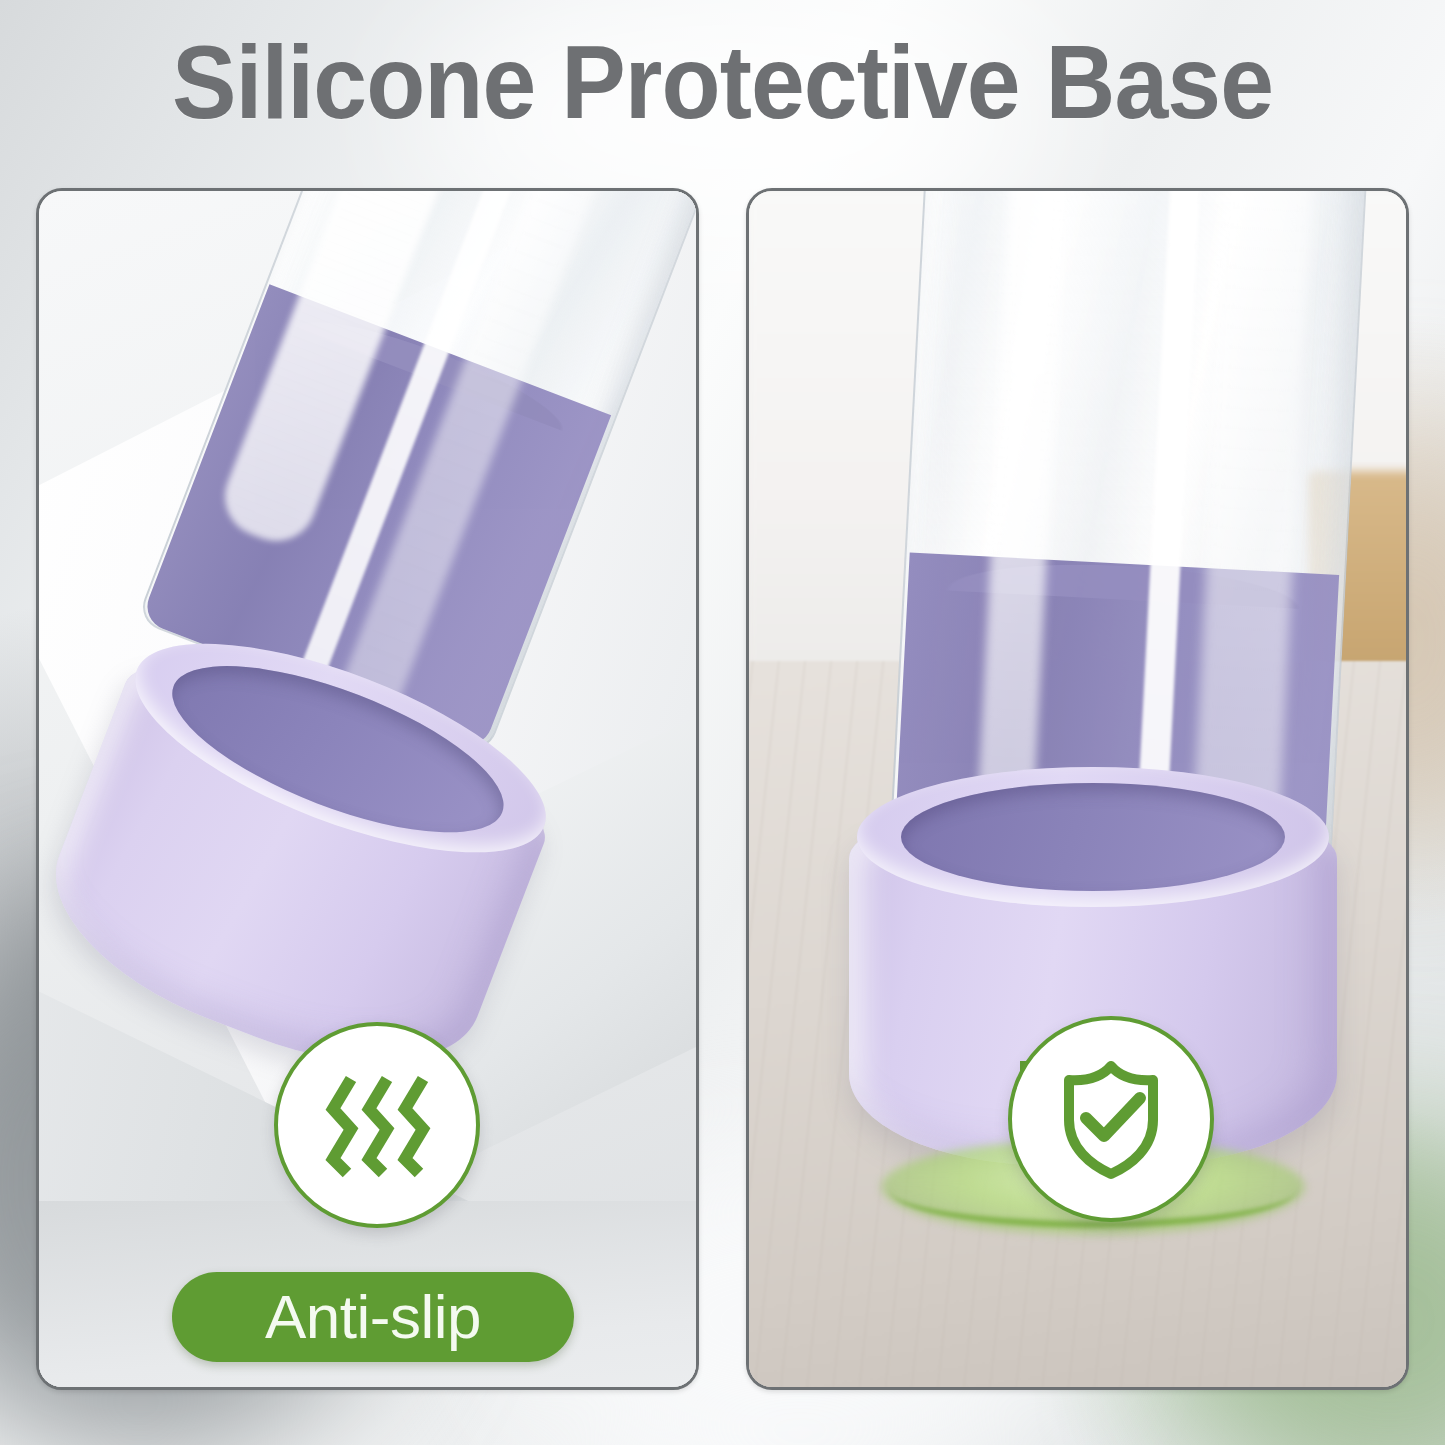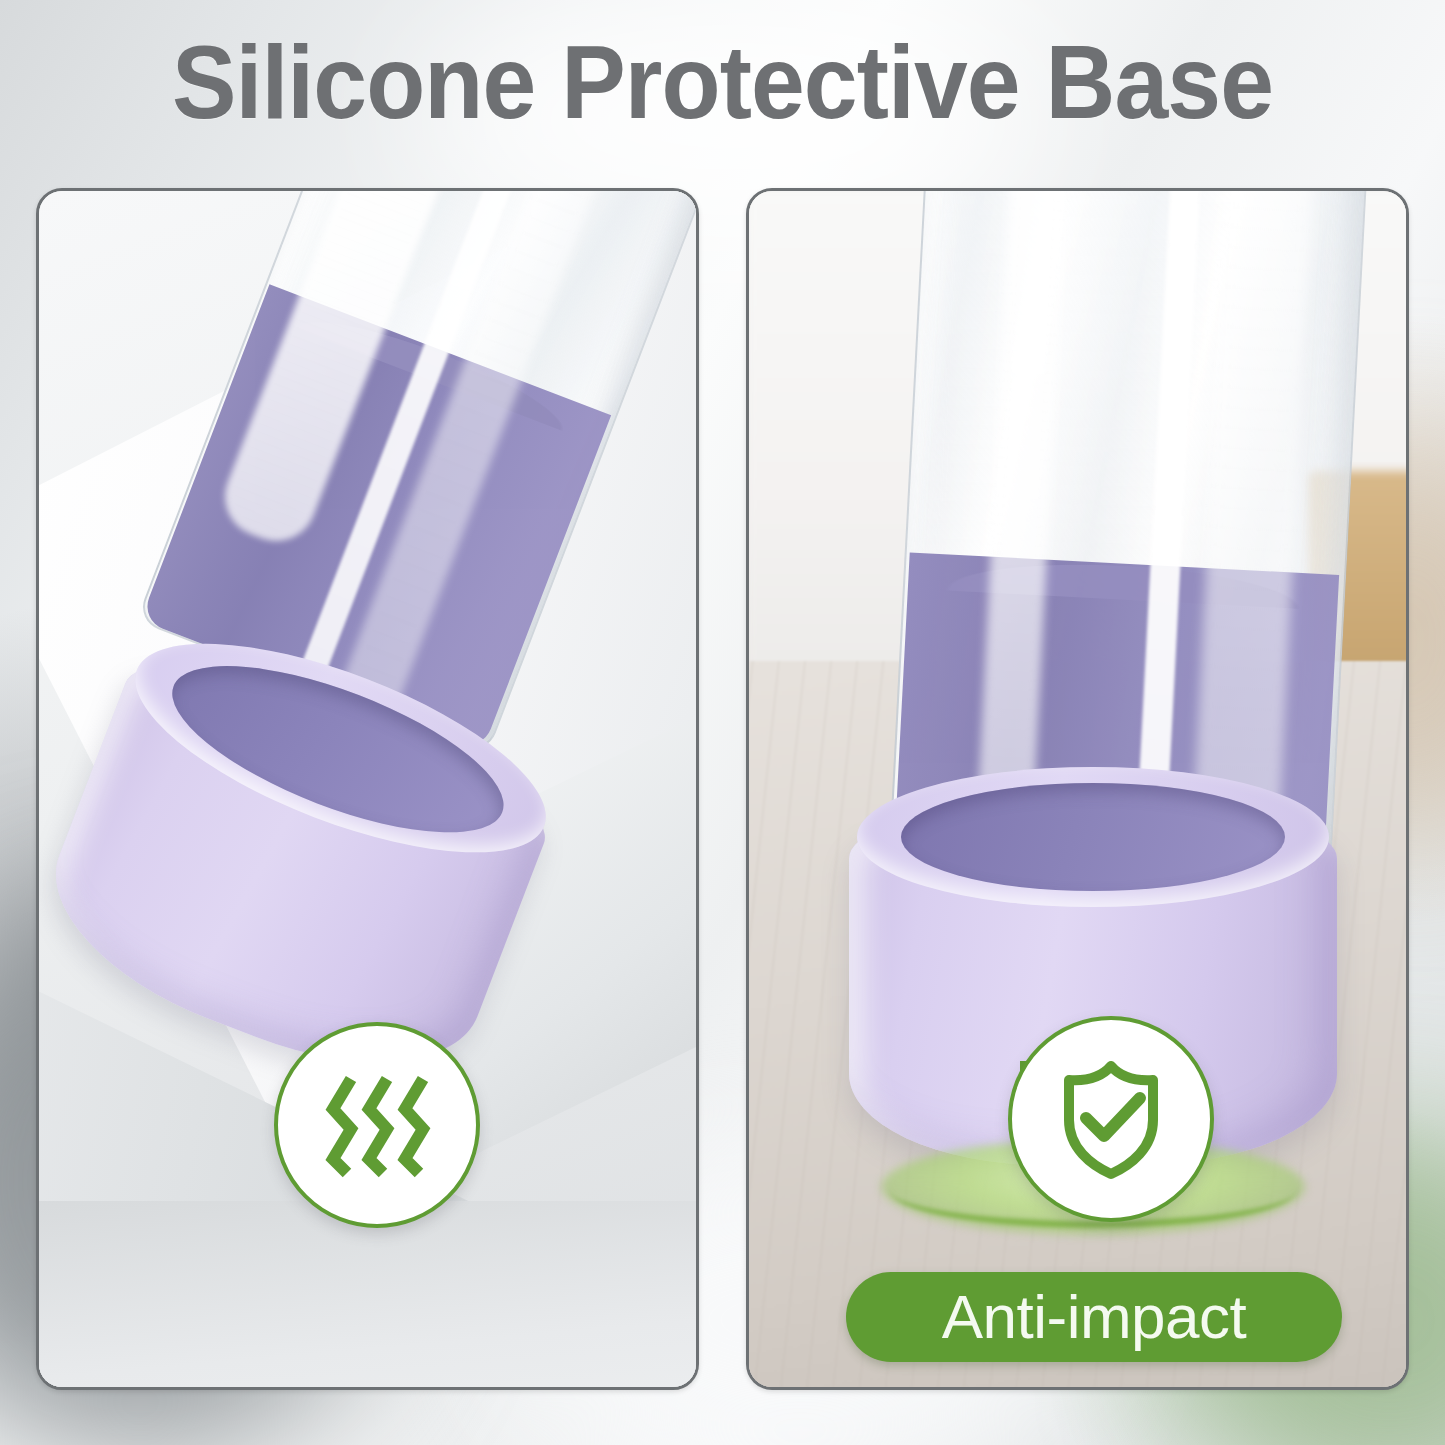--- a/index.html
+++ b/index.html
@@ -514,17 +514,17 @@
     </svg>
   </div>
 
   <div class="icon-circle right">
     <svg width="134" height="134" viewBox="0 0 134 134">
       <path d="M67 14 C56 27 40 29 25 28 L25 68 C25 96 47 113 67 122 C87 113 109 96 109 68 L109 28 C94 29 78 27 67 14 Z" fill="none" stroke="#5f9c33" stroke-width="10" stroke-linejoin="round" stroke-linecap="round"></path>
       <polyline points="42,66 60,84 96,46" fill="none" stroke="#5f9c33" stroke-width="12" stroke-linecap="round" stroke-linejoin="round"></polyline>
     </svg>
   </div>
 
-  <div class="badge right">
-    <span>Anti-impact</span>
+  <div class="badge left">
+    <span>Anti-slip</span>
   </div>
 
 </div>
 
 </body></html>

